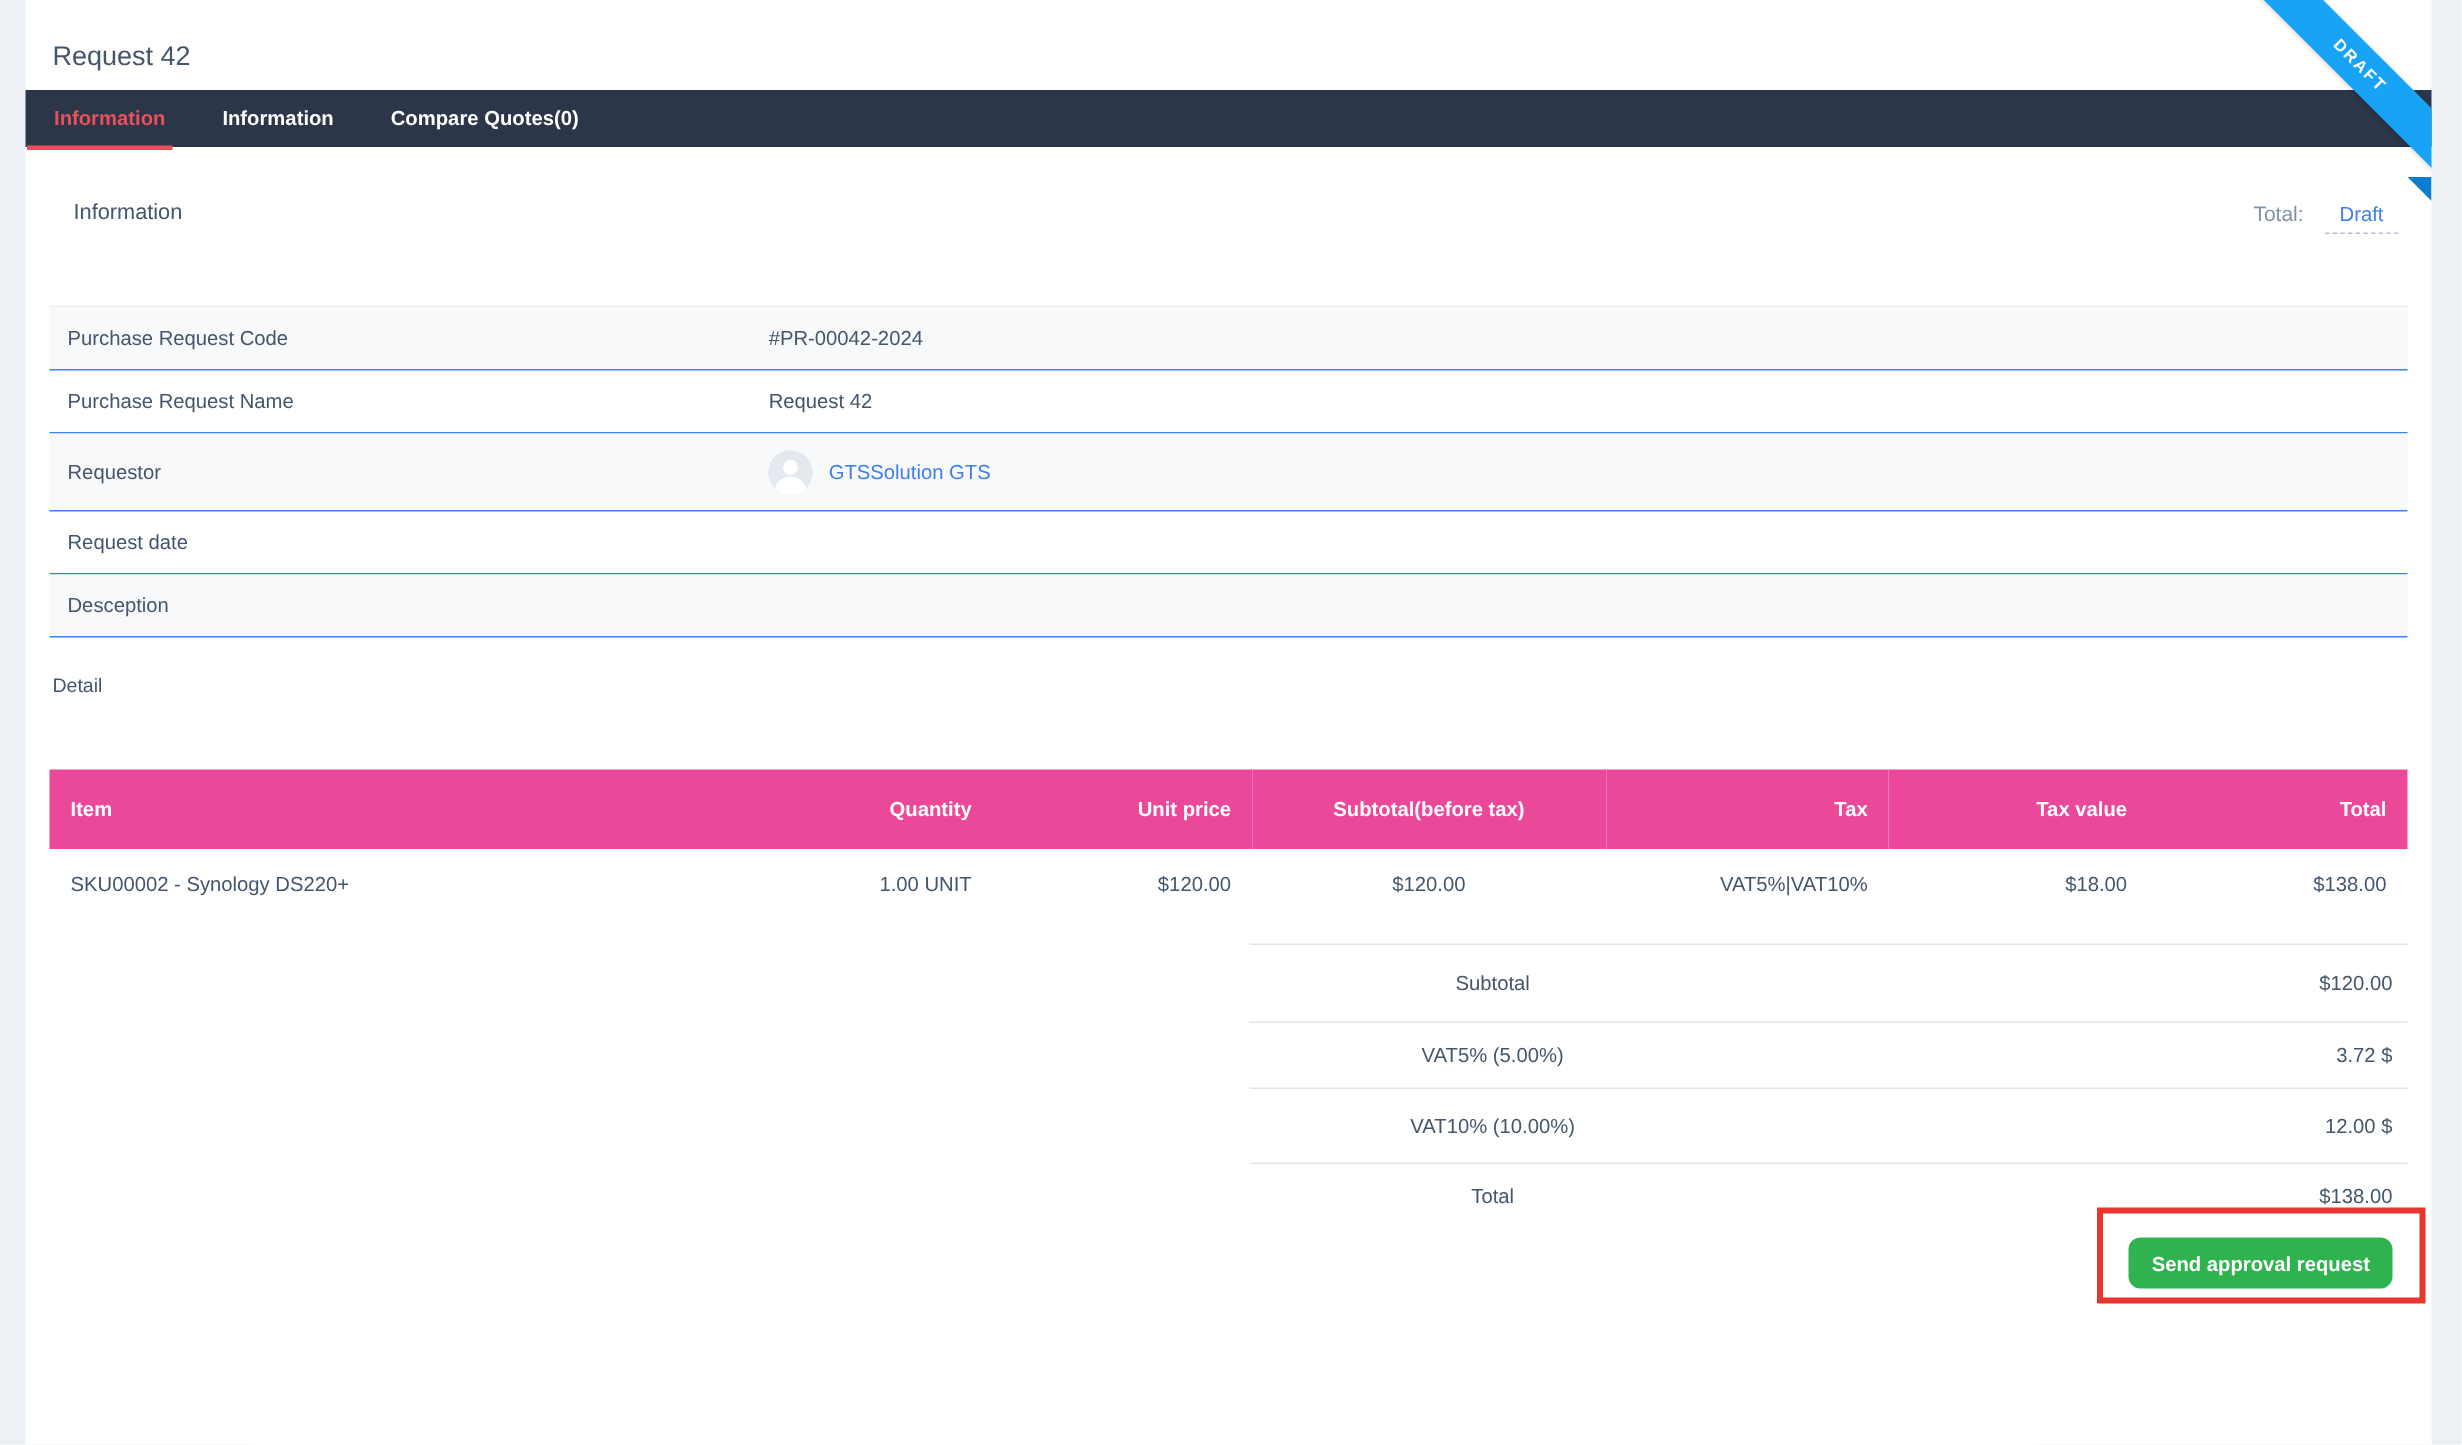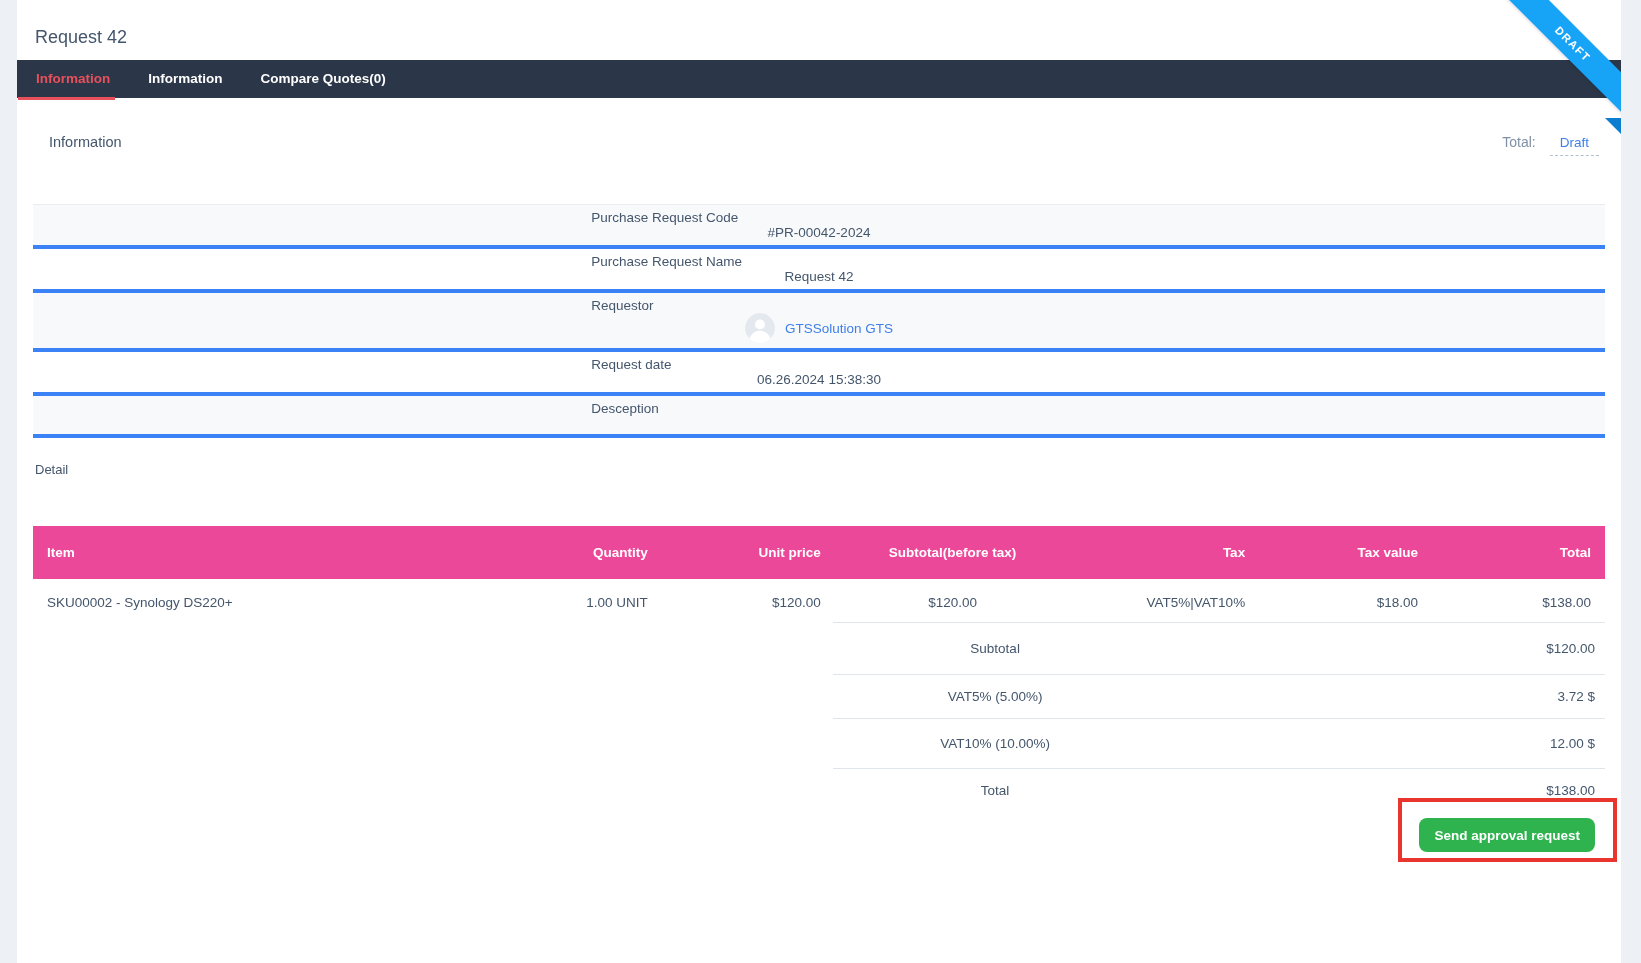--- a/index.html
+++ b/index.html
@@ -48,22 +48,22 @@
   .section-title { font-size:14.5px; color:#44566c; padding-left:14px; }
   .status-box { font-size:14px; color:#8091a5; display:flex; align-items:flex-start; }
   .status-value {
     color:#3f7fe8; font-size:13.5px; margin-left:14px;
     padding:1px 10px 5px; border-bottom:1px dashed #b3c0cf; cursor:pointer;
   }
   
   .info-table { margin-top:48px; border-top:1px solid #e9edf2; }
   .irow {
     display:flex; align-items:center;
-    border-bottom:4px solid #3b82f6;
-    min-height:42px; padding:5px 0;flex-direction:column;
+    border-bottom:1px solid #3b82f6;
+    min-height:42px; padding:5px 0;
   }
   .irow.stripe { background:#f8f9fb; }
   .ilabel { width:30.5%; padding-left:12px; font-size:13.5px; color:#44566c; }
   .ival  { flex:1; display:flex; align-items:center; font-size:13.5px; color:#44566c; }
   .user-link { color:#3f7fe8; margin-left:10px; cursor:pointer; }
   .avatar { width:30px; height:30px; border-radius:50%; display:block; }
   .pdf-btn {
     display:inline-flex; align-items:center; gap:7px;
     background:#fff; border:1px solid #e1e6ec; border-radius:8px;
     padding:8px 10px; cursor:pointer;
@@ -95,21 +95,21 @@
   table.detail th:nth-child(3), table.detail td:nth-child(3),
   table.detail th:nth-child(5), table.detail td:nth-child(5),
   table.detail th:nth-child(6), table.detail td:nth-child(6),
   table.detail th:nth-child(7), table.detail td:nth-child(7) { text-align:right; }
   table.detail th:nth-child(4), table.detail td:nth-child(4) { text-align:center; }
   
   .summary { margin-left:800px; width:772px; }
   .srow { display:flex; align-items:center; border-top:1px solid #dfe5eb; }
   .srow .slabel { width:42%; text-align:center; font-size:13.5px; color:#44566c; }
   .srow .svalue { flex:1; text-align:right; padding-right:10px; font-size:13.5px; color:#44566c; }
-  .srow:nth-child(1) { height:52px; }
+  .srow:nth-child(1) { height:52px;margin-top:20px; }
   .srow:nth-child(2) { height:44px; }
   .srow:nth-child(3) { height:50px; }
   .srow:nth-child(4) { height:44px; }
   
   .actions { position:relative; height:54px; }
   .highlight-box {
     position:absolute; top:-14px; right:-12px;
     width:219px; height:64px;
     border:4px solid #e8352e; background:transparent; z-index:2;
   }
@@ -179,23 +179,20 @@
             <circle cx="15" cy="15" r="15" fill="#e4e9f0"></circle>
             <circle cx="15" cy="11.5" r="5" fill="#ffffff"></circle>
             <path d="M4.5 26 a10.8 10.8 0 0 1 21 0 a15 15 0 0 1 -21 0 z" fill="#ffffff"></path>
           </svg>
           <span class="user-link">GTSSolution GTS</span>
         </div>
       </div>
 
       <div class="irow">
         <div class="ilabel">Request date</div>
-        <div class="ival">
-            <span>06.26.2024 15:38:30</span>
-          </div>
       </div>
 
 
 
       <div class="irow stripe">
         <div class="ilabel">Desception</div>
         <div class="ival"></div>
       </div>
 
     </div>

